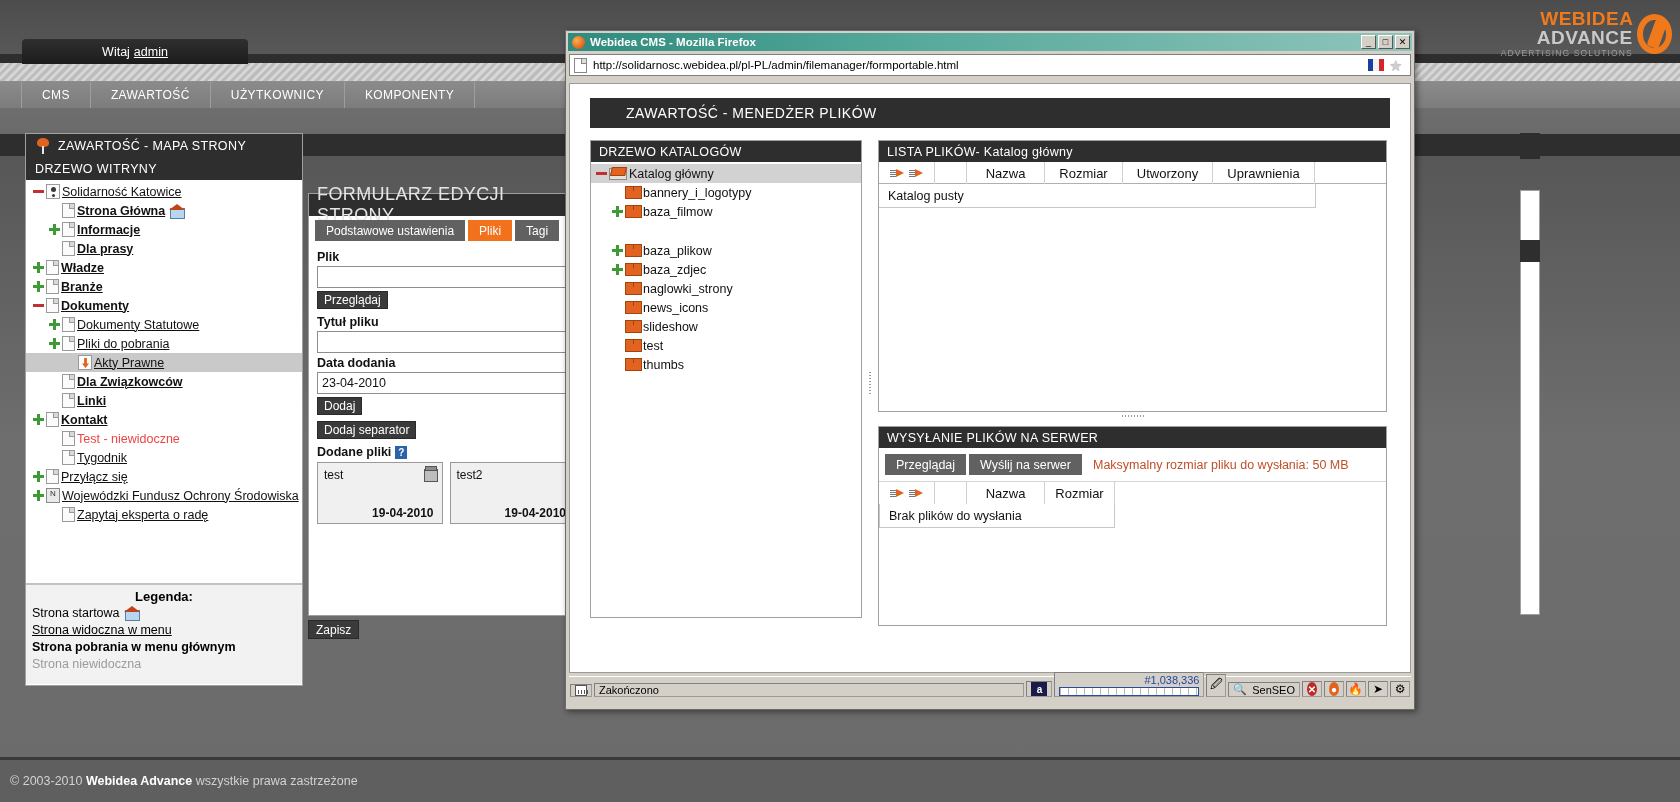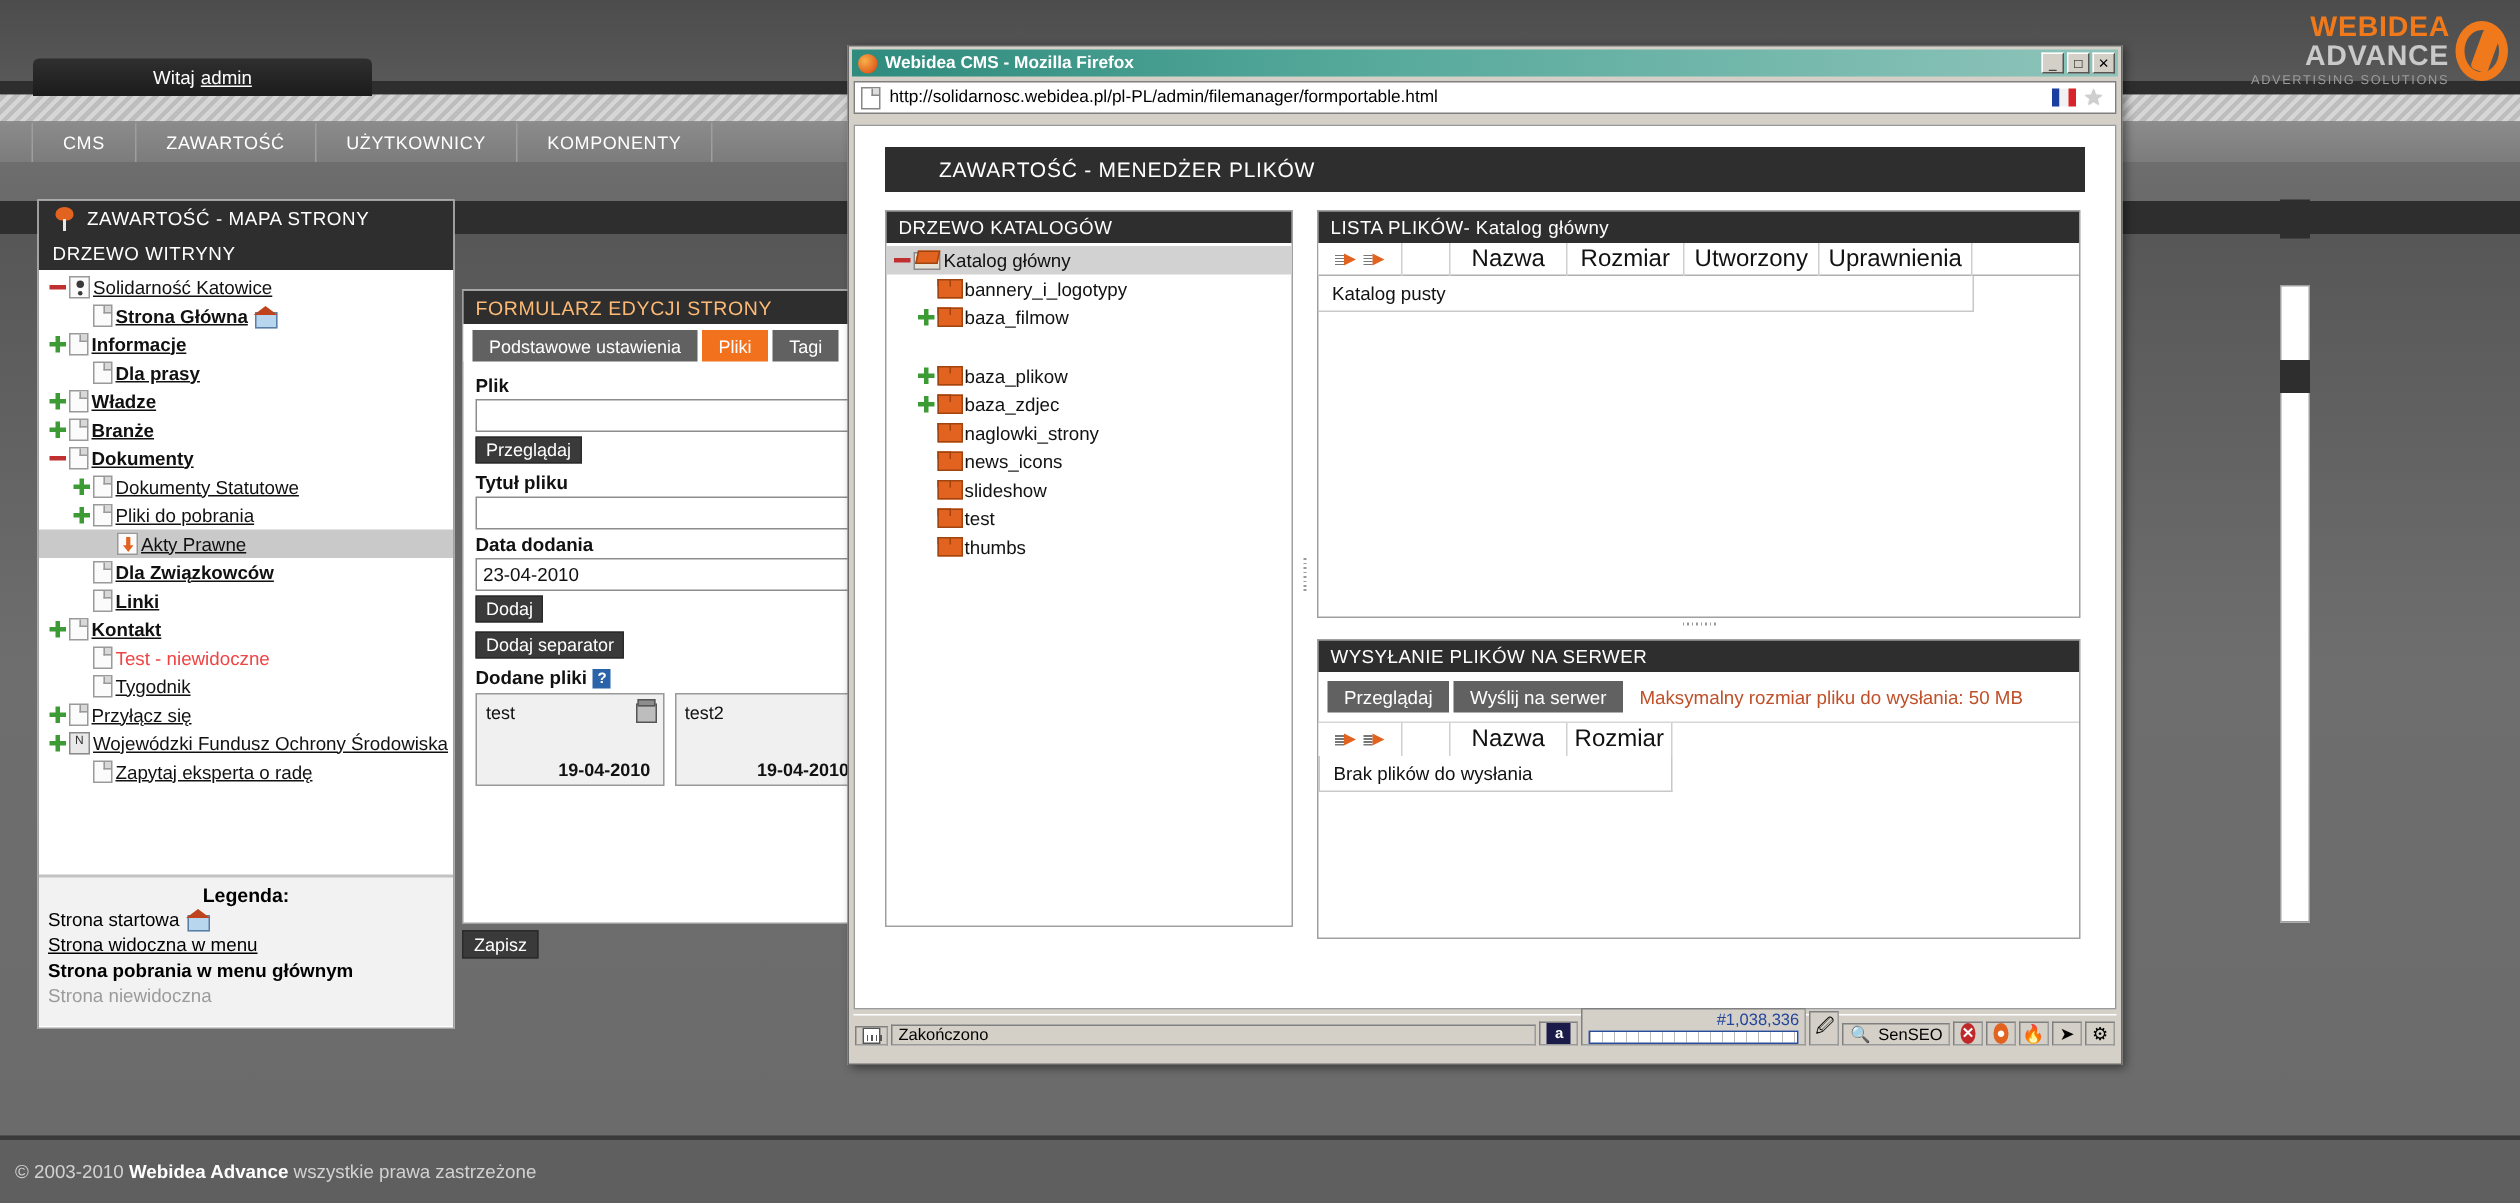--- a/index.html
+++ b/index.html
@@ -172,21 +172,21 @@
   .legend .l-und { text-decoration:underline; }
   .legend .l-bold { font-weight:bold; }
   .legend .l-gray { color:#9b9b9b; }
 
   
   .panel-form {
     position: absolute; left: 308px; top: 193px; width: 268px; height: 423px;
     background: #ffffff; border:1px solid #a0a0a0;
   }
   .form-title {
-    height:22px;background:#2e2e2e;color:#fdba74;font-size:13px;
+    height:22px;background:#2e2e2e;color:#e5e5e5;font-size:18px;
     display:flex;align-items:center;padding-left:8px;letter-spacing:.4px;
   }
   .tabs { display:flex; gap:3px; padding:4px 0 0 6px; background:#fff;}
   .tab {
     height:21px; padding:0 11px; display:flex;align-items:center;
     font-size:12px; color:#ffffff; background:#616161;
   }
   .tab.active { background:#f2711c; }
   .form-inner { padding: 6px 0 0 8px; }
   .flabel { font-size:12.5px;font-weight:bold;color:#111;margin:3px 0 2px;}
@@ -304,21 +304,21 @@
   .ico-folder::after{content:"";position:absolute;left:0;top:0;width:7px;height:4px;
     background:#e2621f;border:1px solid #a2440f;border-bottom:none;}
   .ico-folder-open{width:17px;height:13px;flex:0 0 17px;margin-right:3px;position:relative;}
   .ico-folder-open::before{content:"";position:absolute;left:0;bottom:0;width:16px;height:10px;
     background:#e6e2d8;border:1px solid #8a8a8a;}
   .ico-folder-open::after{content:"";position:absolute;left:2px;top:0;width:13px;height:7px;
     background:#e2621f;border:1px solid #a2440f;transform:skewX(-12deg);}
   .dlabel{color:#111;}
   .fl-box{height:272px;background:#fff;border:1px solid #a0a0a0;}
   .tbl-head{display:flex;height:22px;border-bottom:1px solid #b0b0b0;background:#fff;}
-  .th{font-size:16px;color:#111;display:flex;align-items:center;justify-content:center;
+  .th{font-size:13px;color:#111;display:flex;align-items:center;justify-content:center;
     border-right:1px solid #d0d0d0;height:22px;}
   .th.icons{width:56px;gap:4px;}
   .th.blank{width:32px;}
   .sel-ico{width:15px;height:11px;position:relative;display:inline-block;}
   .sel-ico::before{content:"";position:absolute;left:0;top:2px;width:6px;height:7px;
     background:repeating-linear-gradient(#777 0 1px,#fff 1px 2px);}
   .sel-ico::after{content:"";position:absolute;left:6px;top:1px;width:0;height:0;
     border-top:4px solid transparent;border-bottom:4px solid transparent;
     border-left:8px solid #e2621f;}
   .tbl-row{height:24px;display:flex;align-items:center;padding-left:9px;font-size:12.5px;
@@ -412,21 +412,21 @@
             <span class="tgl minus"></span>
             <span class="ico-user"></span>
             <span class="tlabel plain">Solidarność Katowice</span>
           </div>
           <div class="tnode" style="padding-left: 22px;">
             <span class="tgl"></span>
             <span class="ico-doc"></span>
             <span class="tlabel bold">Strona Główna</span>
             <span class="home-badge"></span>
           </div>
-          <div class="tnode" style="padding-left: 6px;">
+          <div class="tnode" style="padding-left: 22px;">
             <span class="tgl plus"></span>
             <span class="ico-doc"></span>
             <span class="tlabel bold">Informacje</span>
           </div>
           <div class="tnode" style="padding-left: 22px;">
             <span class="tgl"></span>
             <span class="ico-doc"></span>
             <span class="tlabel bold">Dla prasy</span>
           </div>
           <div class="tnode" style="padding-left: 6px;">

